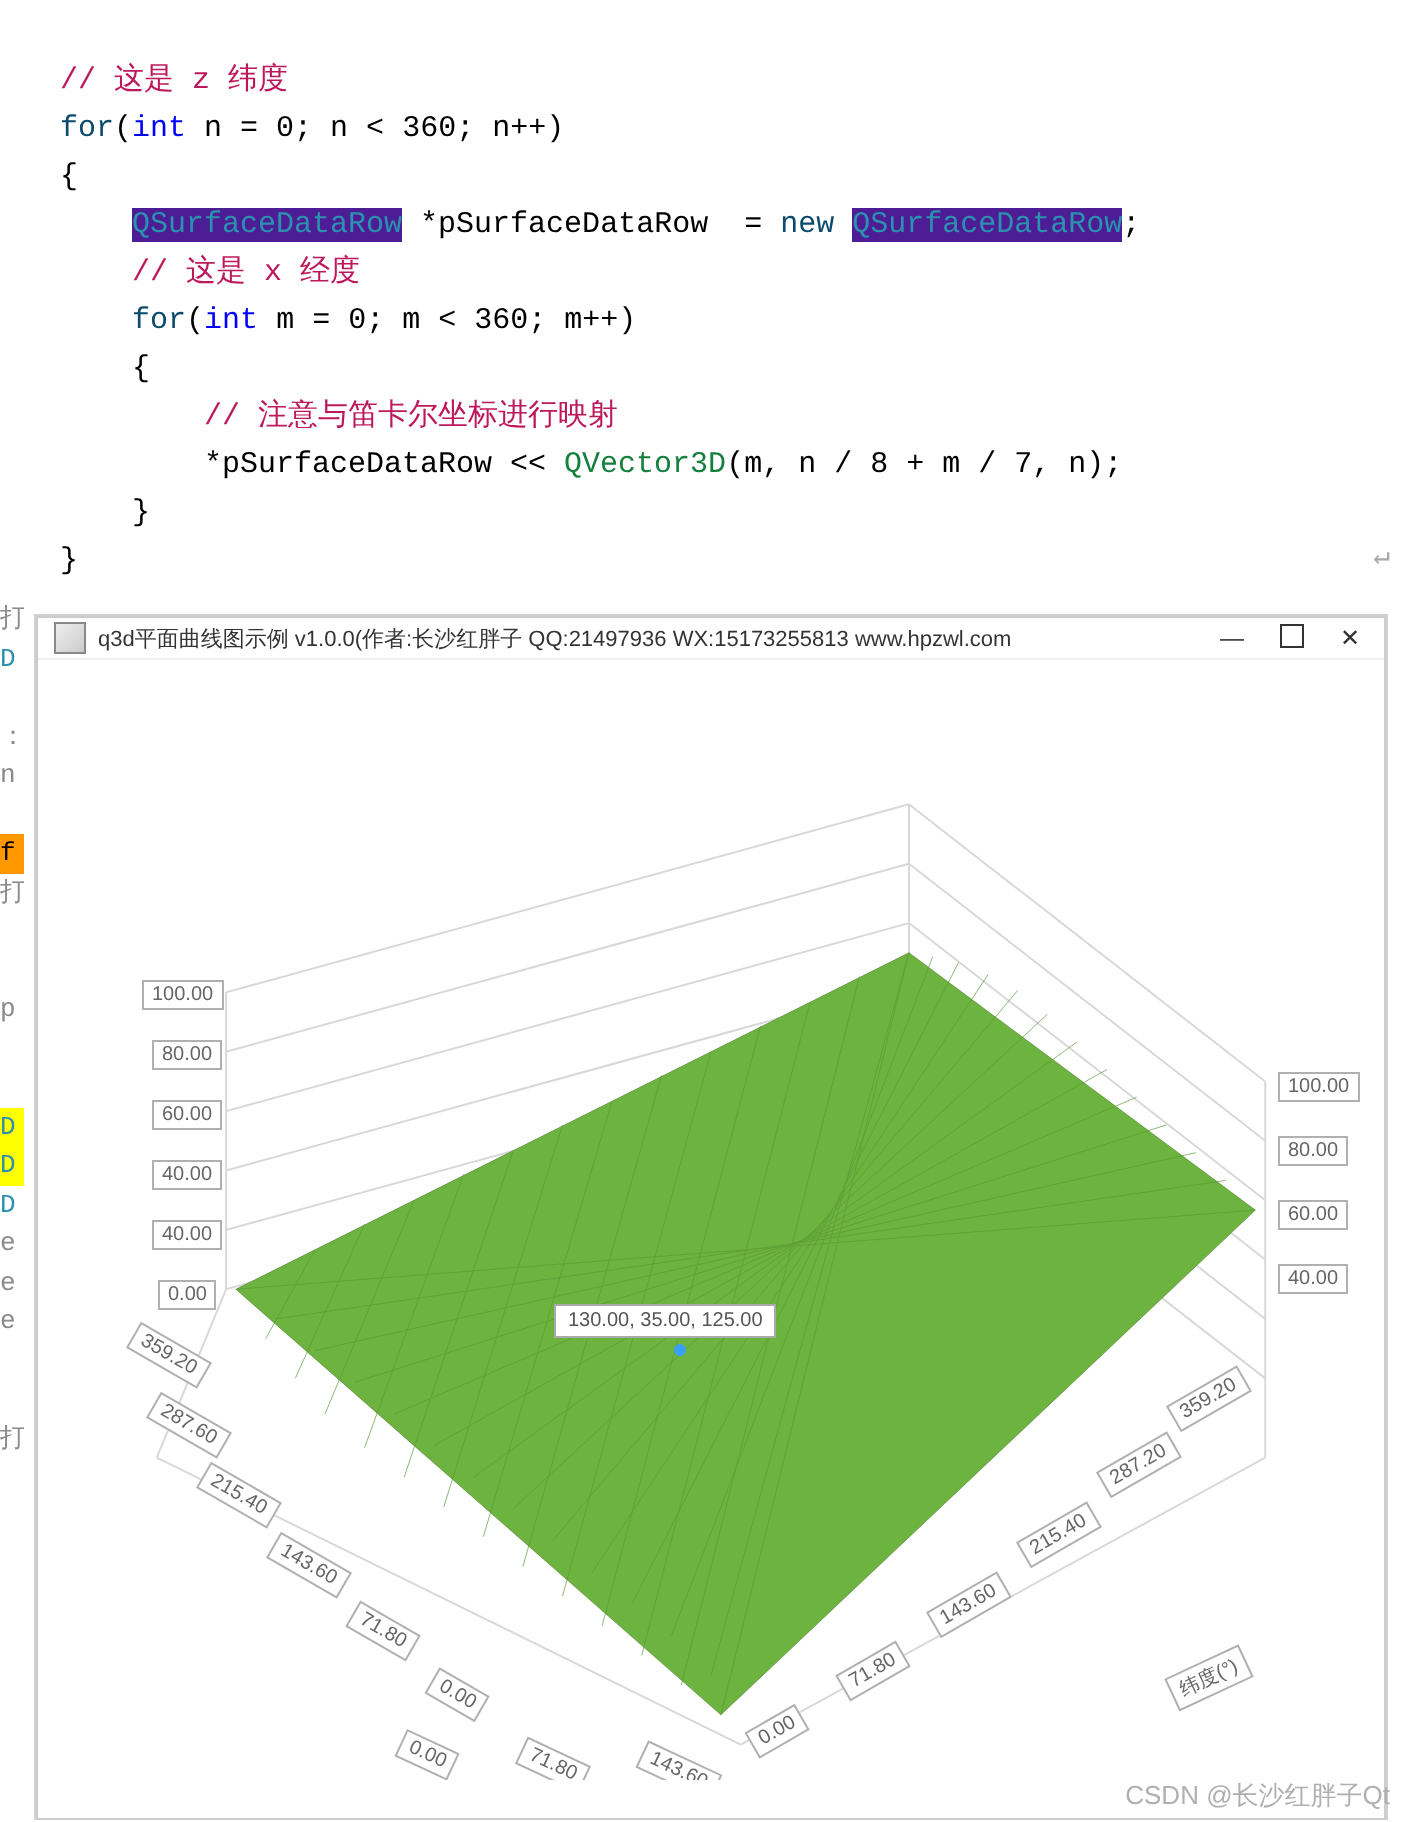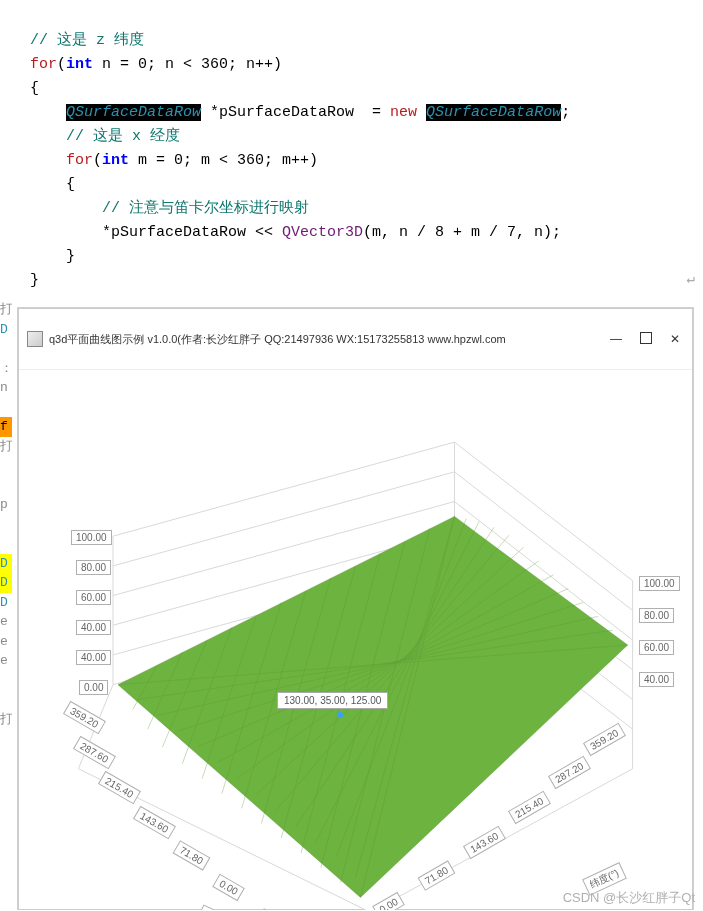--- a/index.html
+++ b/index.html
@@ -9,44 +9,44 @@
     font-size: 15px;
     background: #fff;
     width: 703px;
   }
   .code-area {
     padding: 5px 10px 5px 30px;
     line-height: 1.6;
     white-space: pre;
     color: #000;
   }
-  .comment { color: #0f766e; }
-  .keyword { color: #b91c1c; }
-  .type { color: #0000ff; font-weight: bold; }
+  .comment { color: #be185d; }
+  .keyword { color: #0c4a6e; }
+  .type { color: #0000ff; }
   .classname { color: #2b91af; }
-  .highlight { background: #000000; font-style: italic; }
+  .highlight { background: #4c1d95; }
   .enter-mark {
     position: absolute;
     right: 8px;
     top: 270px;
     color: #aaa;
     font-size: 14px;
   }
   .app-window {
     margin: 10px 10px 0 18px;
     border: 1px solid #ccc;
     background: #fff;
     box-shadow: 0 0 0 1px #d0d0d0;
     position: relative;
     height: 600px;
   }
   .titlebar {
     display: flex;
     align-items: center;
-    padding: 22px 8px;
+    padding: 2px 8px;
     border-bottom: 1px solid #eee;
     font-family: 'Microsoft YaHei', sans-serif;
     font-size: 11px;
     color: #333;
   }
   .title-icon {
     width: 14px; height: 14px;
     border: 1px solid #888;
     margin-right: 6px;
     background: linear-gradient(135deg,#eee,#ccc);
@@ -114,21 +114,21 @@
 
 <div class="code-area">
 <span class="comment">// 这是 z 纬度</span>
 <span class="keyword">for</span>(<span class="type">int</span><span> n = 0; n &lt; 360; n++)</span>
 {
     <span class="highlight classname">QSurfaceDataRow</span><span> *pSurfaceDataRow  = </span><span class="keyword">new</span> <span class="highlight classname">QSurfaceDataRow</span><span>;</span>
     <span class="comment">// 这是 x 经度</span>
     <span class="keyword">for</span>(<span class="type">int</span><span> m = 0; m &lt; 360; m++)</span>
     {
         <span class="comment">// 注意与笛卡尔坐标进行映射</span>
-        <span>*pSurfaceDataRow &lt;&lt; </span><span class="classname" style="color:#701a75">QVector3D</span><span>(m, n / 8 + m / 7, n);</span>
+        <span>*pSurfaceDataRow &lt;&lt; </span><span class="classname" style="color:#15803d">QVector3D</span><span>(m, n / 8 + m / 7, n);</span>
     }
 }
 </div>
 
 <span class="enter-mark">↵</span>
 
 <div class="left-strip">
   <span>打</span>
     <span style="color:#2b91af">D</span>
     <span>&nbsp;</span>

